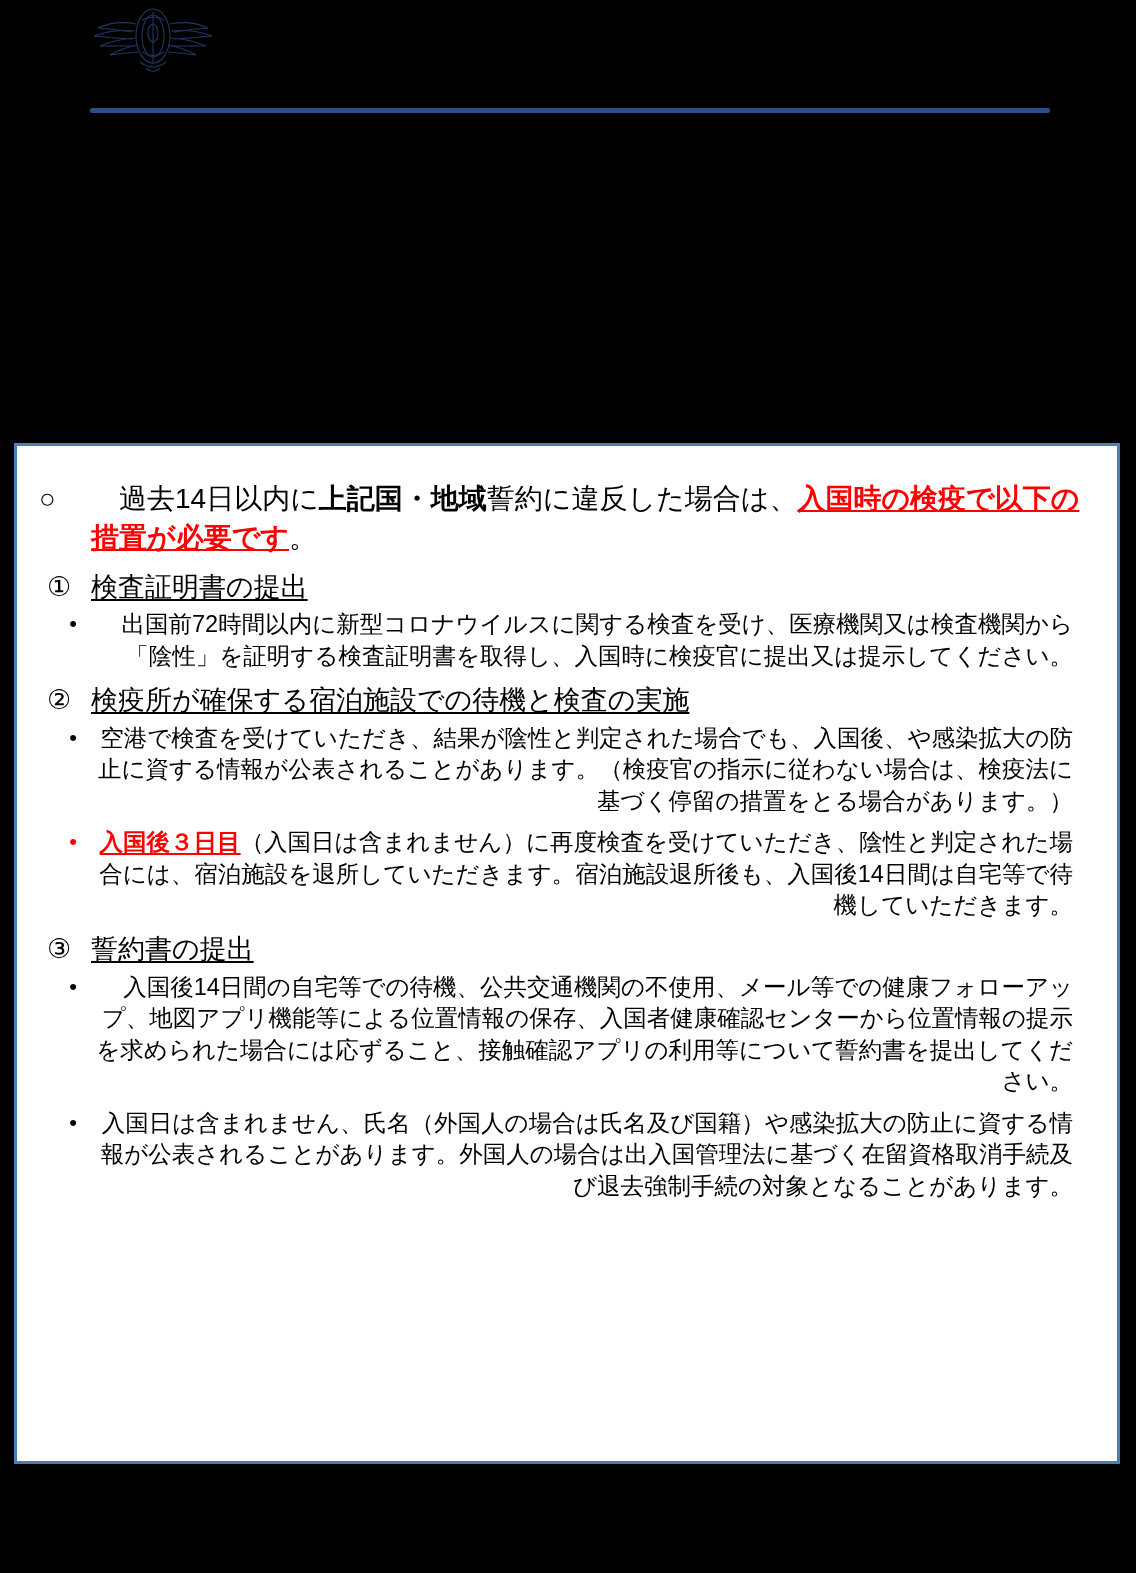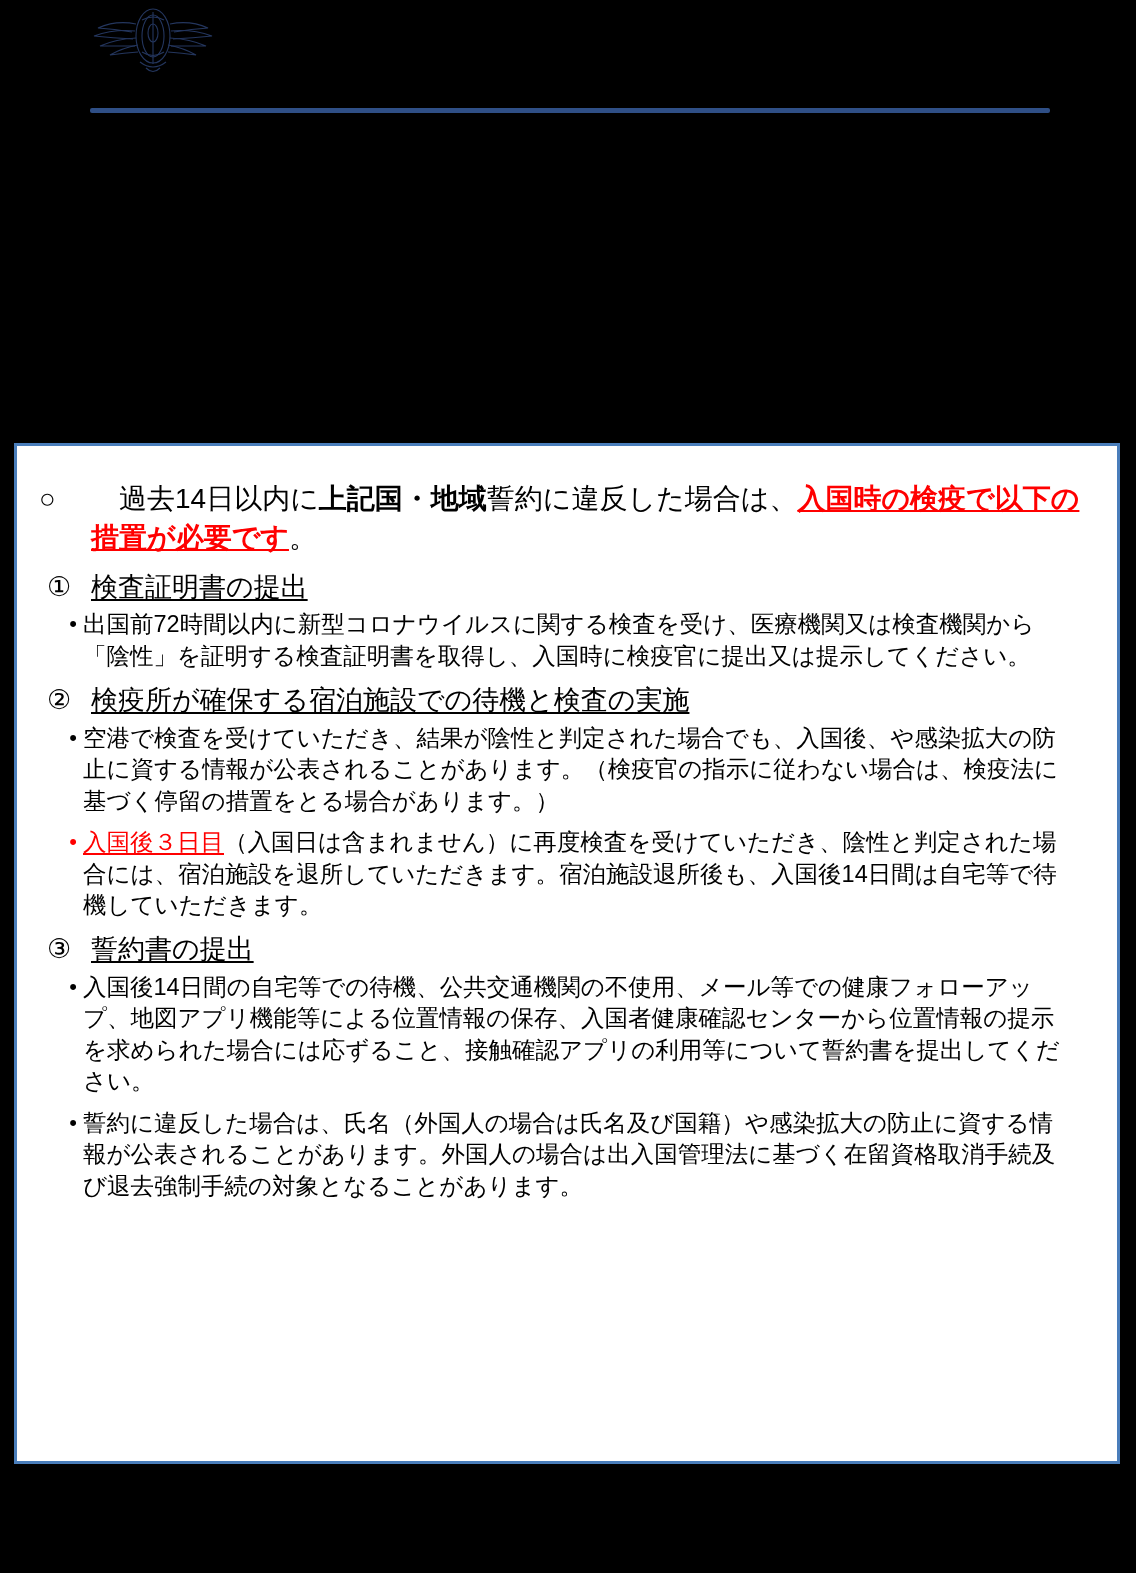--- a/index.html
+++ b/index.html
@@ -125,25 +125,26 @@
     width: 44px;
     text-align: center;
     padding-left: 24px;
     box-sizing: border-box;
     font-size: 22px;
     line-height: 1.38;
   }
   .bullet .btext {
     flex: 1 1 auto;
     padding-right: 18px;
+    text-align: right;
   }
   .bullet.red .dot { color: #ff0000; }
   .emph-red {
     color: #ff0000;
-    font-weight: normal;
+    font-weight: bold;
     text-decoration: underline;
     text-underline-offset: 3px;
   }
 </style>
 </head>
 <body>
 
 <div id="header">
   <div id="emblem">
     <svg viewBox="0 0 130 78" width="130" height="78" aria-hidden="true">
@@ -218,19 +219,19 @@
         <span class="num">③</span>
         <span class="sec-title">誓約書の提出</span>
       </div>
       <div class="bullets">
         <div class="bullet">
           <span class="dot">•</span>
           <span class="btext">入国後14日間の自宅等での待機、公共交通機関の不使用、メール等での健康フォローアップ、地図アプリ機能等による位置情報の保存、入国者健康確認センターから位置情報の提示を求められた場合には応ずること、接触確認アプリの利用等について誓約書を提出してください。</span>
         </div>
         <div class="bullet">
           <span class="dot">•</span>
-          <span class="btext">誓約に違反した場合は、氏名（外国人の場合は氏名及び国籍）や感染拡大の防止に資する情報が公表されることがあります。外国人の場合は出入国管理法に基づく在留資格取消手続及び退去強制手続の対象となることがあります。</span>
+          <span class="btext">入国日は含まれません、氏名（外国人の場合は氏名及び国籍）や感染拡大の防止に資する情報が公表されることがあります。外国人の場合は出入国管理法に基づく在留資格取消手続及び退去強制手続の対象となることがあります。</span>
         </div>
       </div>
     </div>
 
   </div>
 </div>
 
 </body></html>

